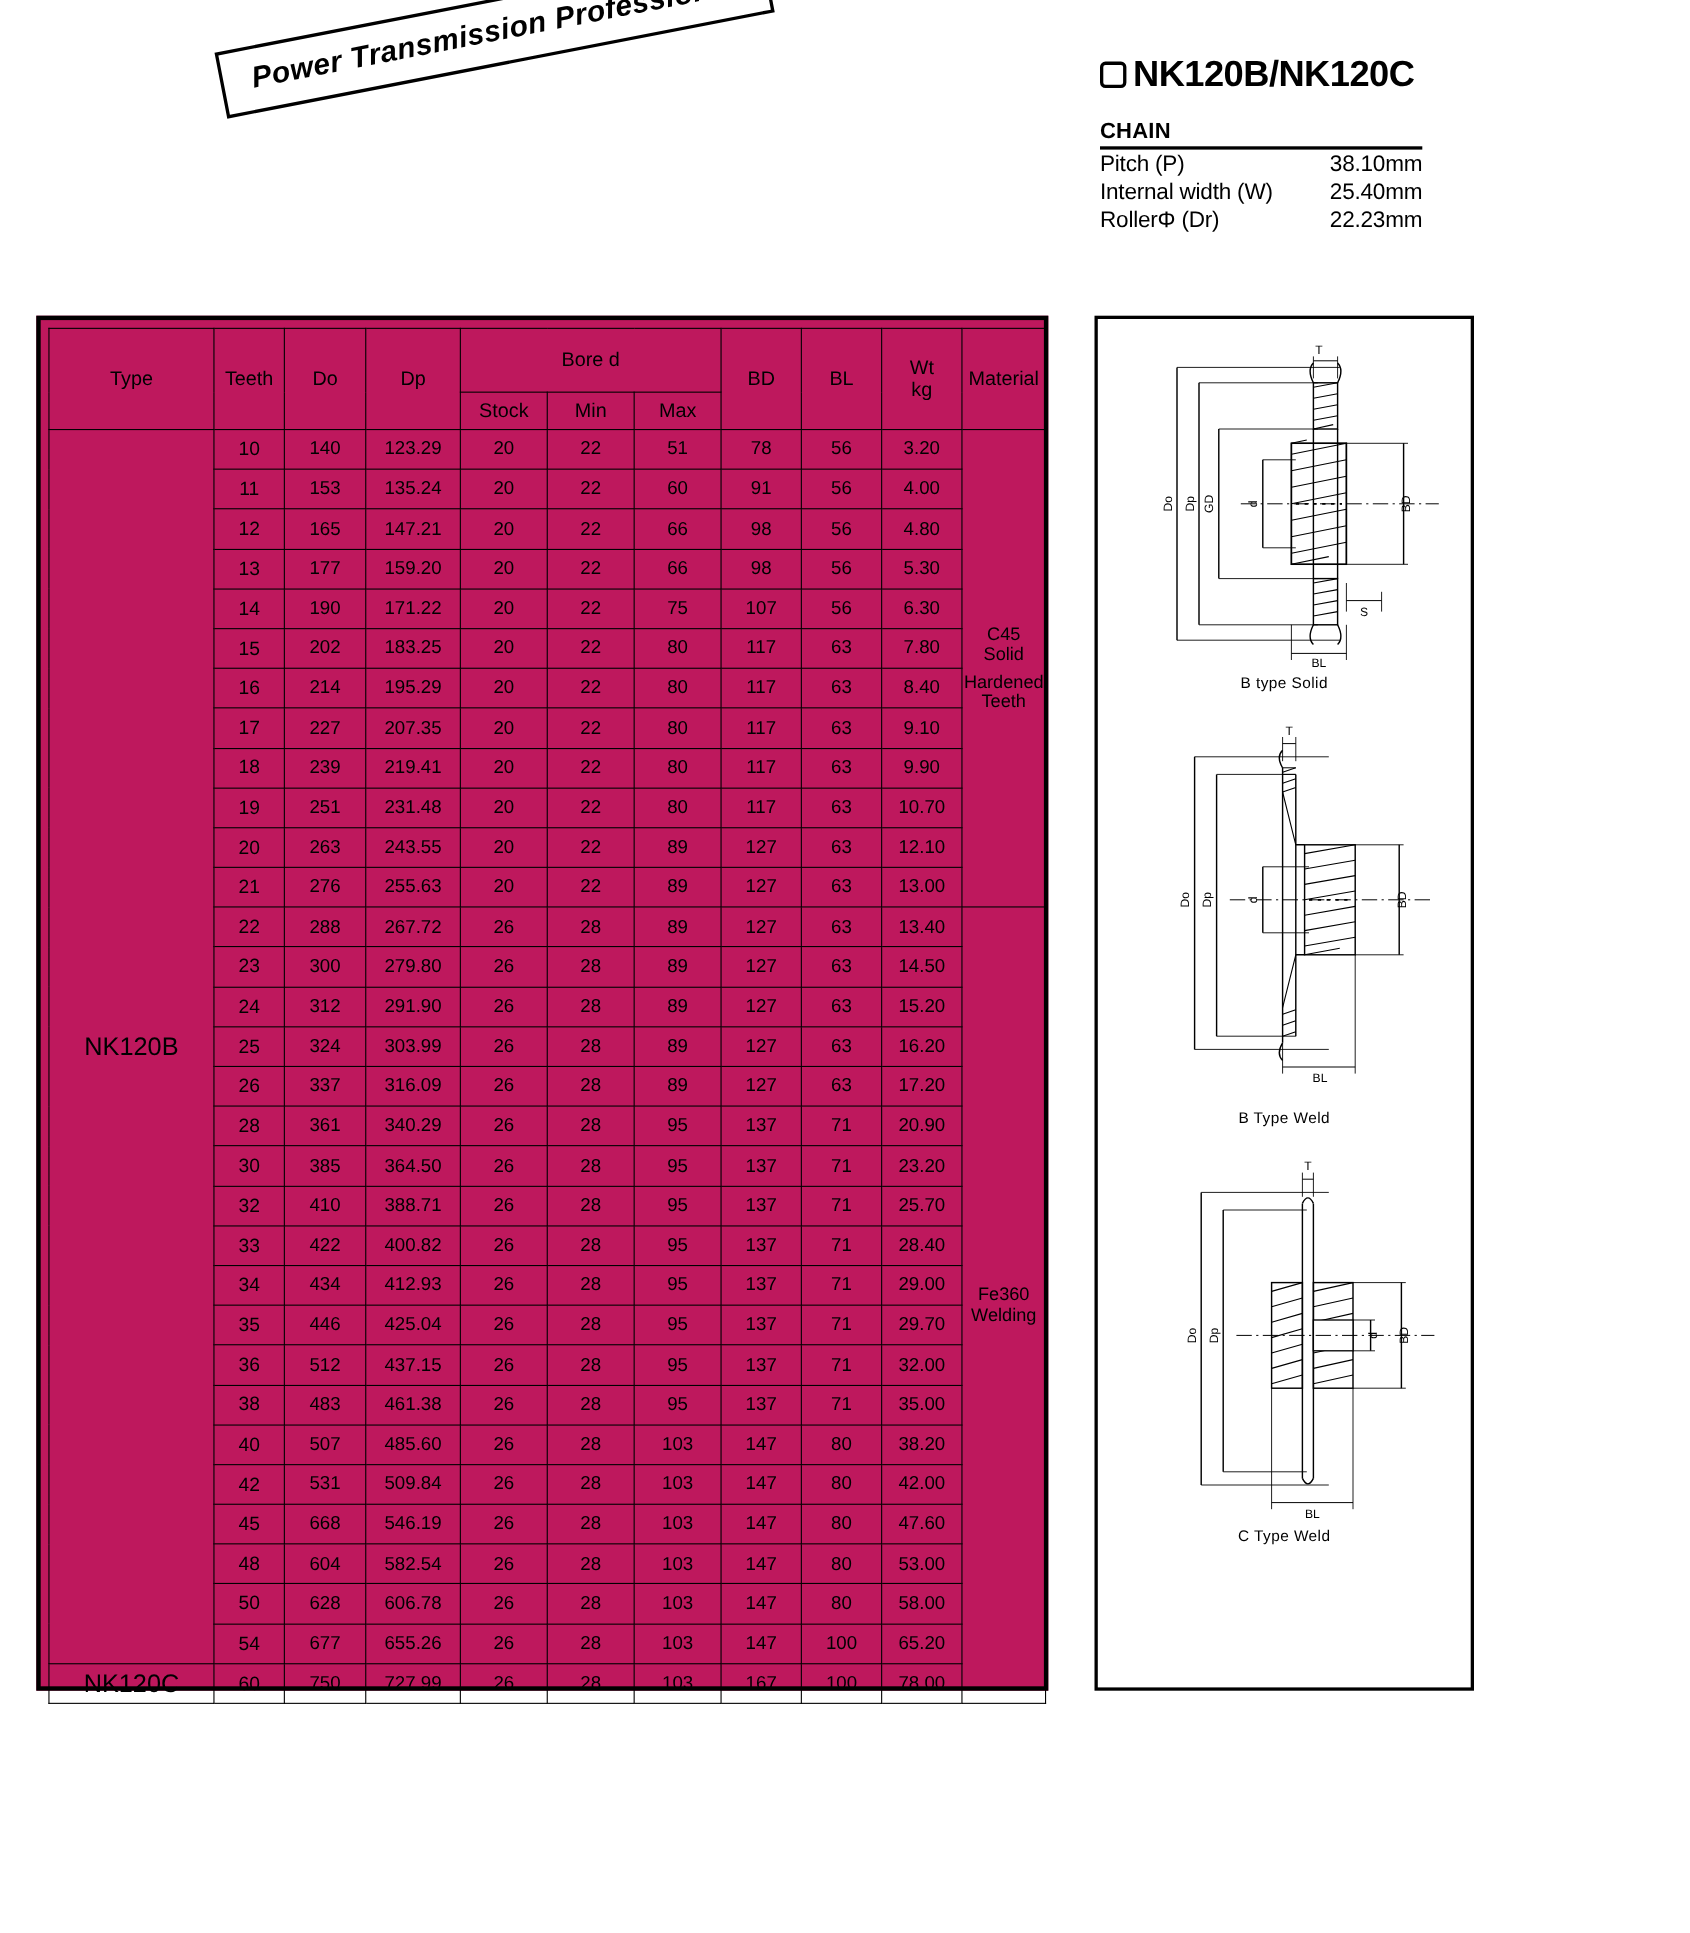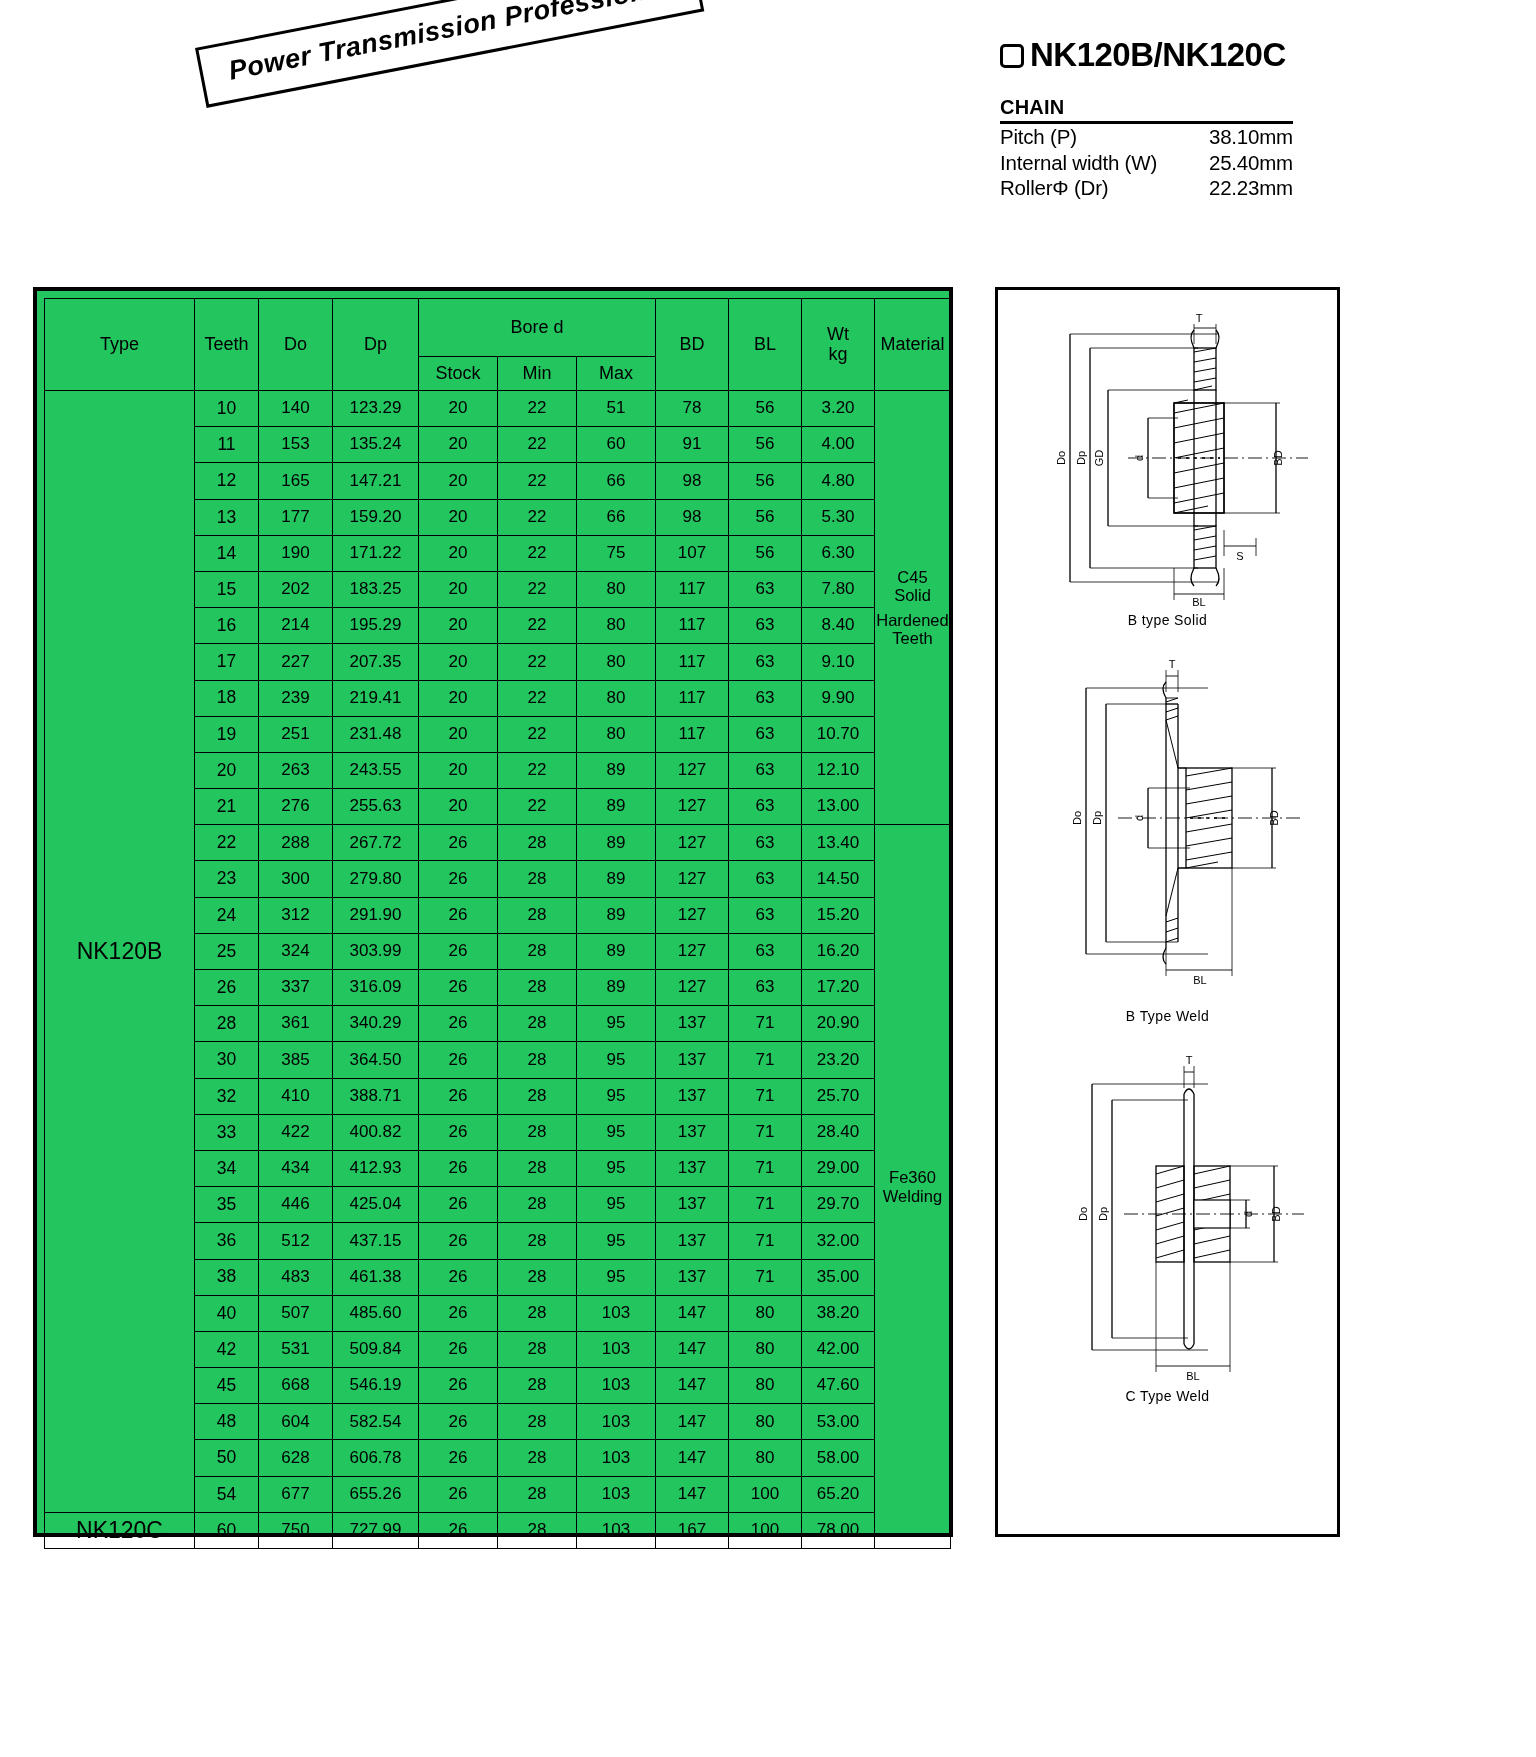--- a/index.html
+++ b/index.html
@@ -23,21 +23,21 @@
     padding:11px 26px 13px 26px;
     font-weight:bold;
     font-size:27px;
     font-style:italic;
     letter-spacing:0.5px;
     white-space:nowrap;
     background:#fff;
   }
 
   
-  #right-header { position:absolute; left:1000px; top:36px; width:340px; }
+  #right-header { position:absolute; left:1000px; top:48px; width:340px; }
   #model-title {
     font-size:33px; font-weight:bold; letter-spacing:-0.5px;
     white-space:nowrap; display:flex; align-items:center; gap:6px;
   }
   .sq-icon {
     display:inline-block; width:24px; height:24px;
     border:3.5px solid #000; border-radius:5px;
     position:relative; top:1px;
   }
   .spec-group { margin-top:22px; }
@@ -51,21 +51,21 @@
   }
   .spec-row .lbl { flex:1 1 auto; }
   .spec-row .val { flex:0 0 auto; text-align:right; }
 
   
   #table-frame {
     position:absolute; left:33px; top:287px;
     width:920px; height:1250px;
     border:4px solid #000;
     padding:7px;
-    background:#22c55e;
+    background:#be185d;
   }
   table#spec-table {
     width:100%; height:100%;
     border-collapse:collapse;
     table-layout:fixed;
     font-size:17px;
   }
   table#spec-table th, table#spec-table td {
     border:1.6px solid #000;
     text-align:center;

